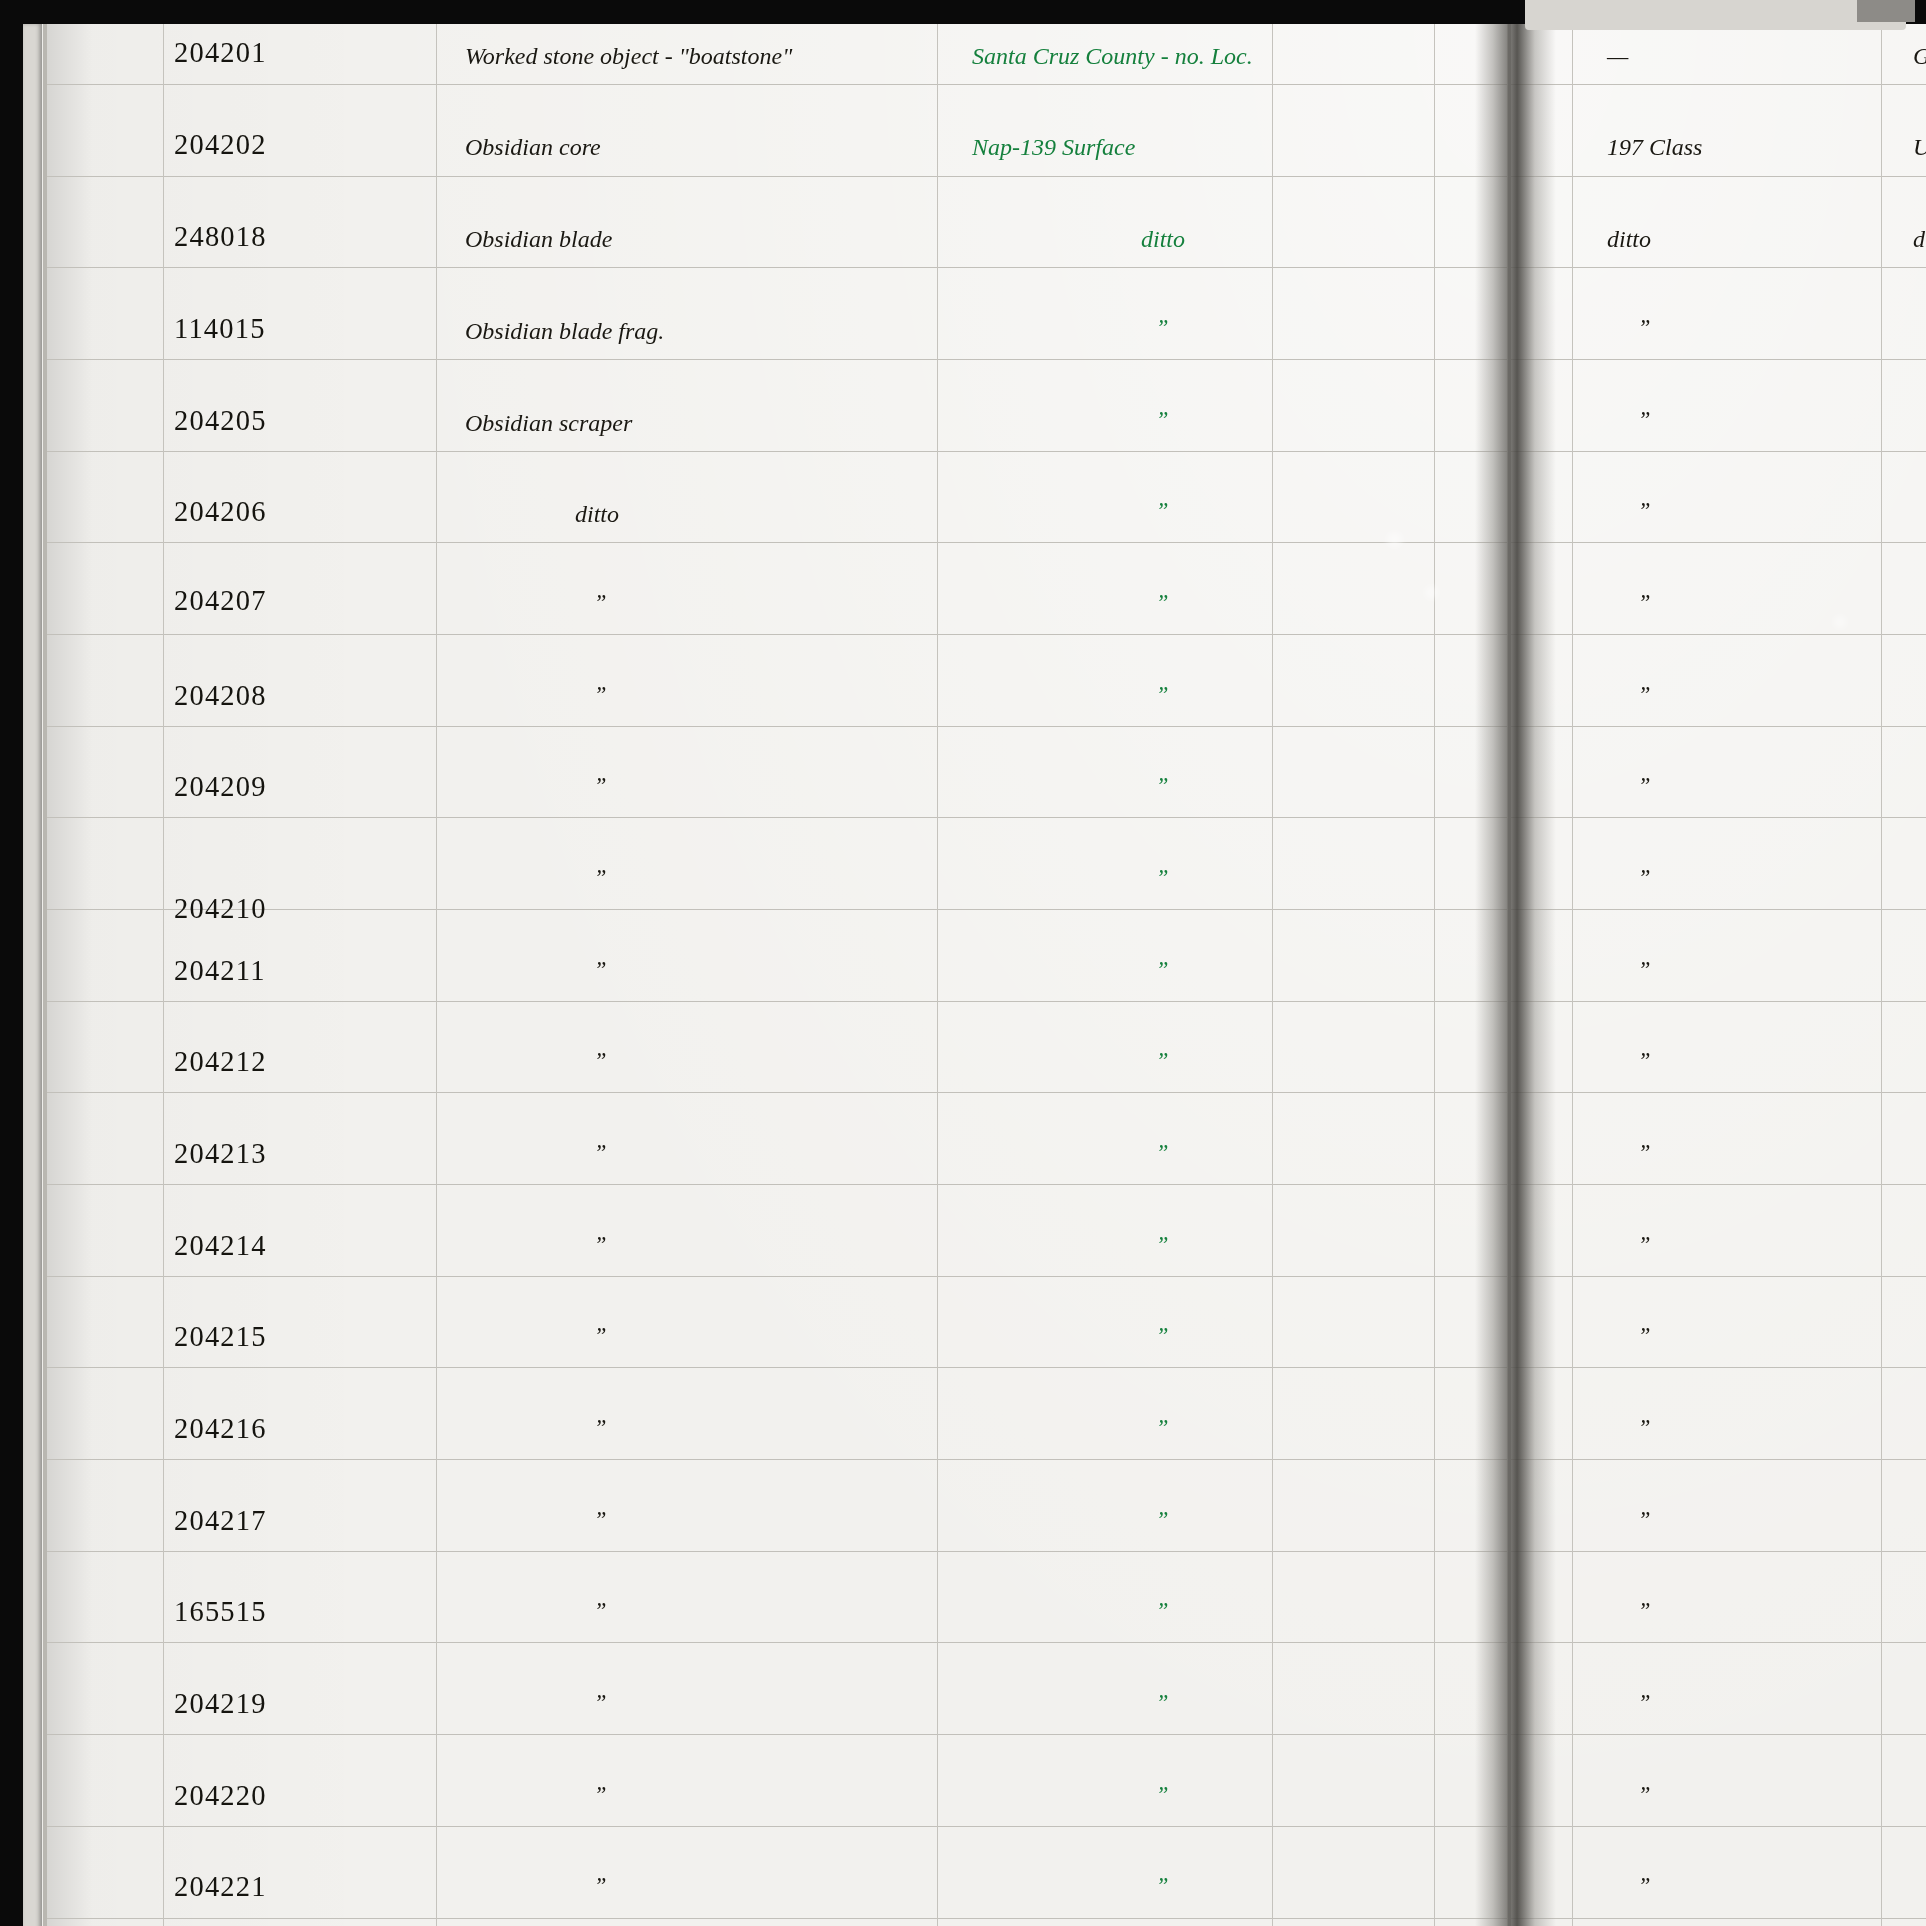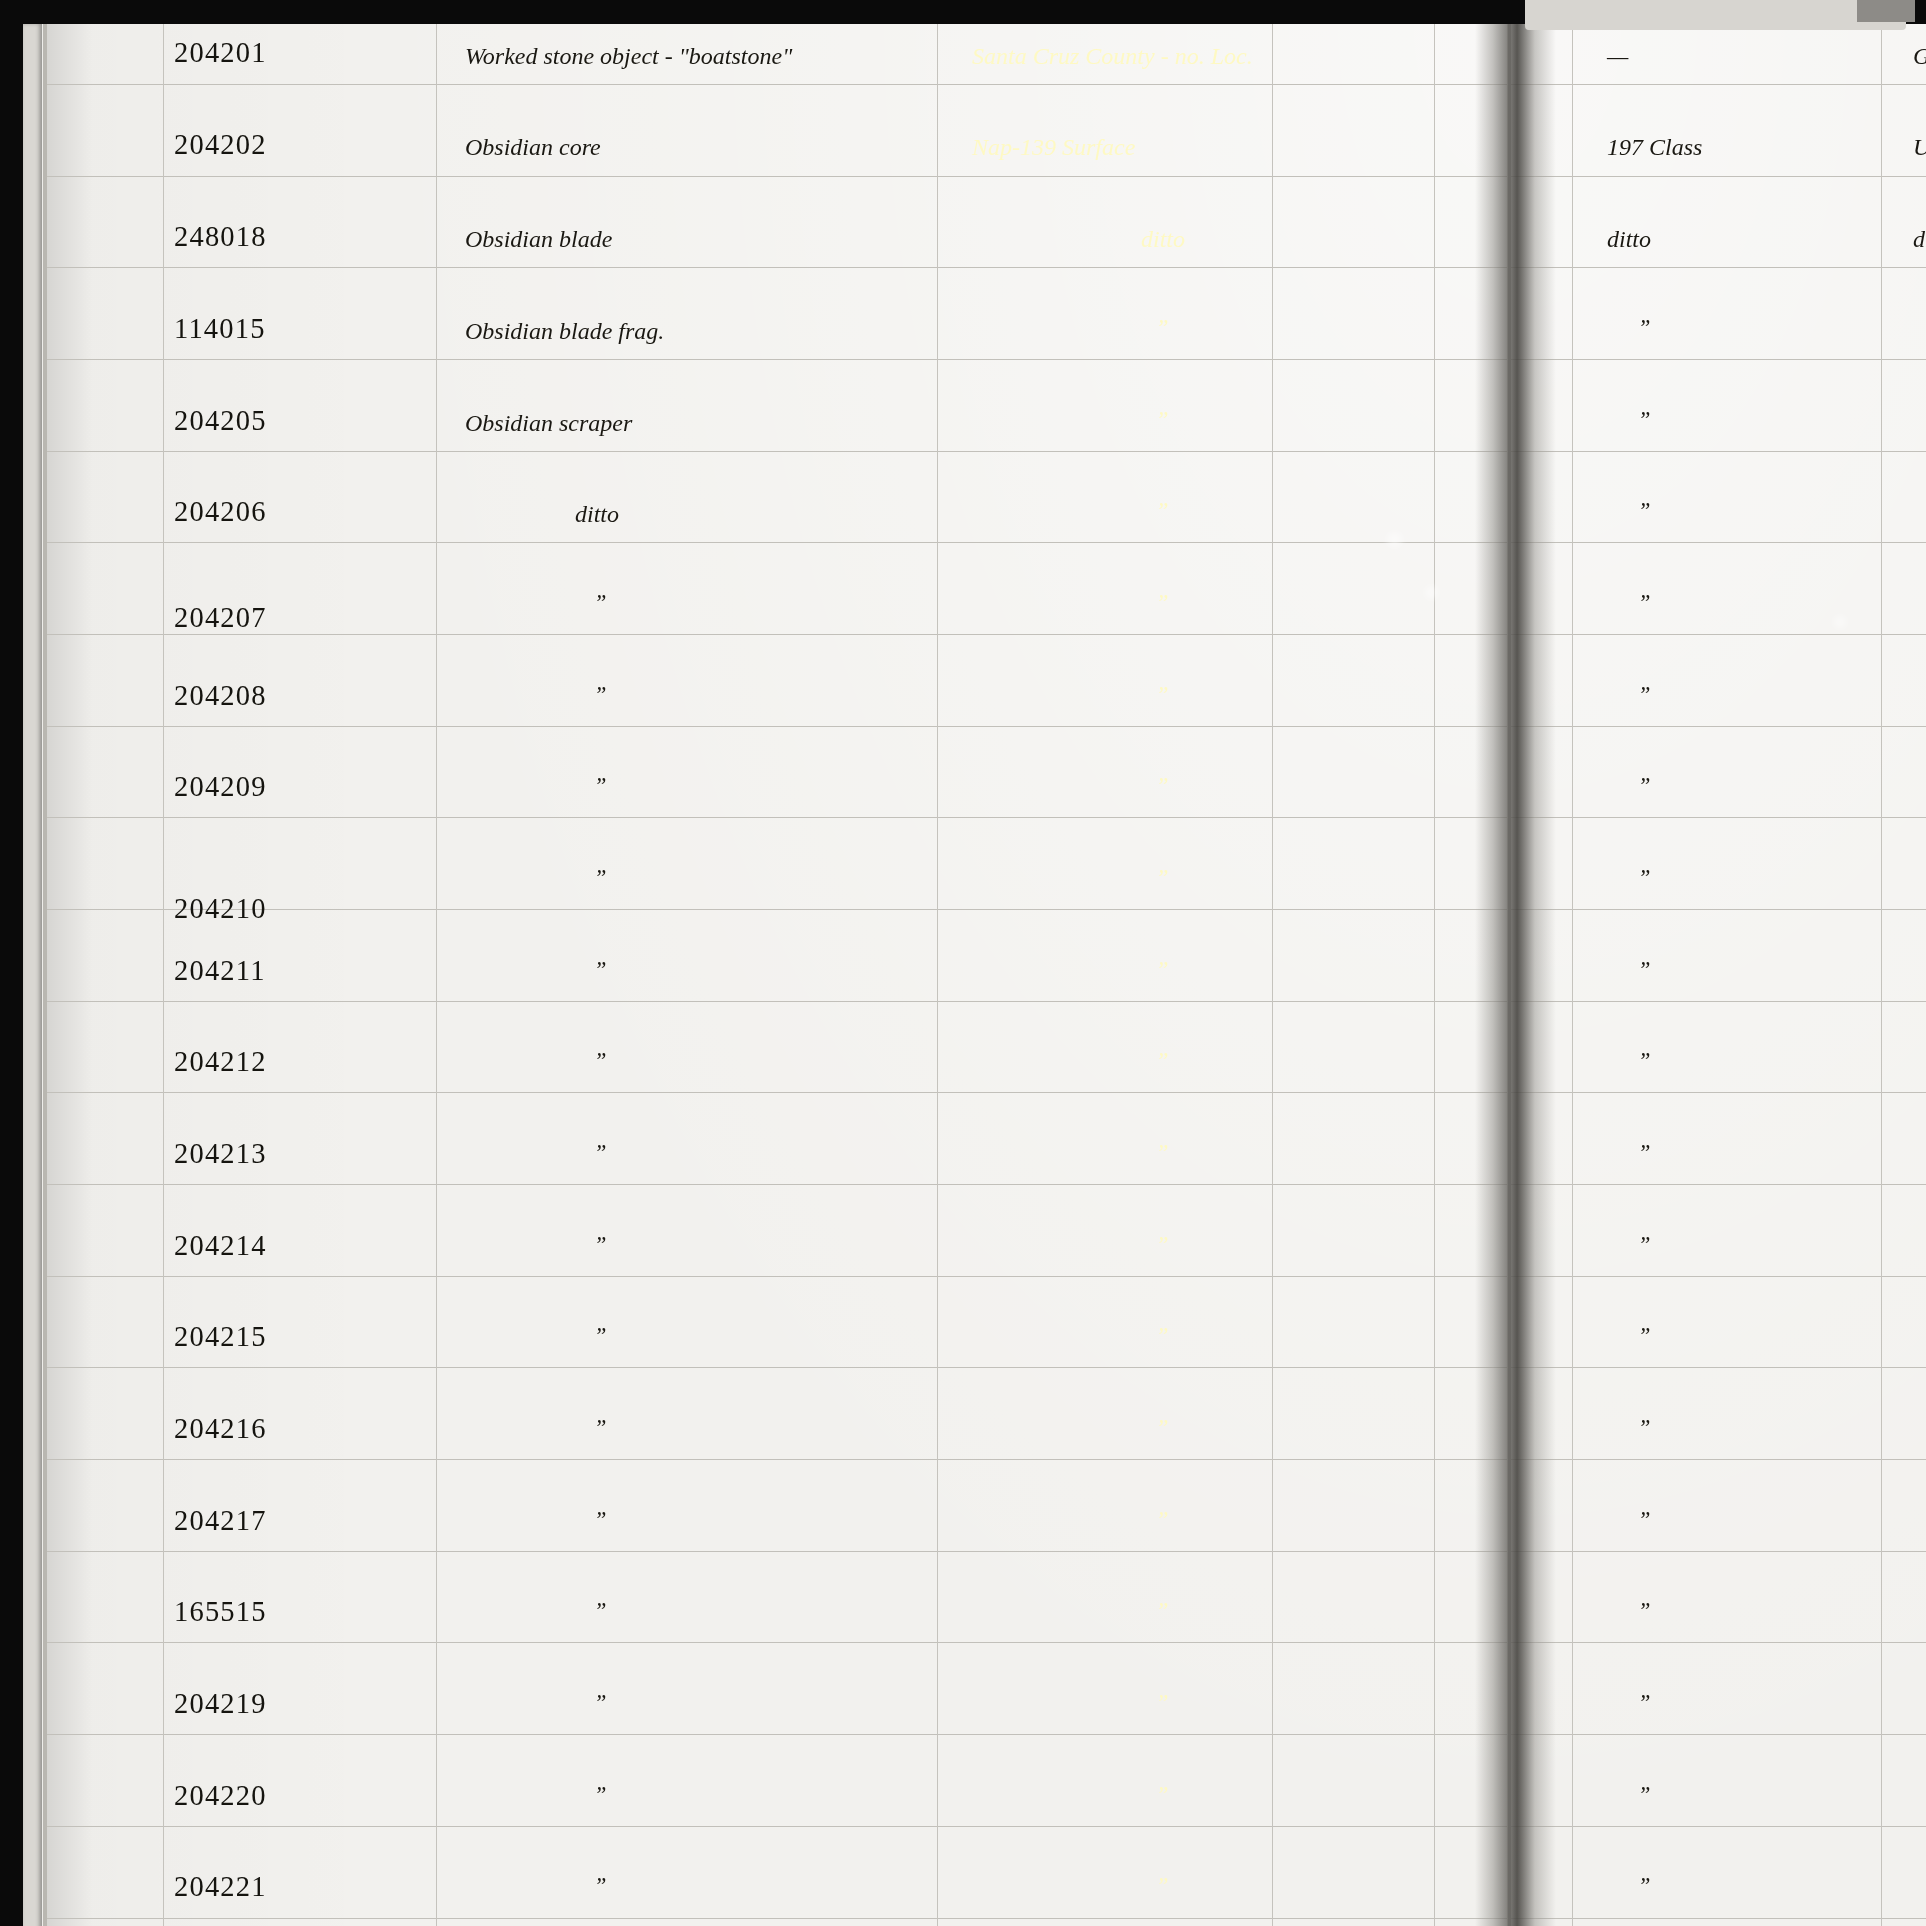--- a/index.html
+++ b/index.html
@@ -170,21 +170,21 @@
   .desc.tick {
     left: 547px;
     font-size: 22.3px;
   }
 
   .site {
     left: 925px;
     font-family: "Liberation Serif", serif;
     font-style: italic;
     font-size: 24px;
-    color: #fef9c3;
+    color: #15803d;
   }
   .site.ditto {
     left: 1094px;
   }
   .site.tick {
     left: 1109px;
     font-size: 22.3px;
   }
 
   .classcol {
@@ -293,21 +293,21 @@
         <div class="cell site tick" style="top: 10.8px;">”</div>
         <div class="cell classcol tick" style="top: 10.8px;">”</div>
       </div>
       <div class="row" style="top: 464px;">
         <div class="cell catnum" style="top: 8.5px;">204206</div>
         <div class="cell desc ind" style="top: 14px;">ditto</div>
         <div class="cell site tick" style="top: 10.8px;">”</div>
         <div class="cell classcol tick" style="top: 10.8px;">”</div>
       </div>
       <div class="row" style="top: 556px;">
-        <div class="cell catnum" style="top: 23px; text-align: right;">204207</div>
+        <div class="cell catnum" style="top: 6px; text-align: right;">204207</div>
         <div class="cell desc tick" style="top: 10.8px;">”</div>
         <div class="cell site tick" style="top: 10.8px;">”</div>
         <div class="cell classcol tick" style="top: 10.8px;">”</div>
       </div>
       <div class="row" style="top: 648px;">
         <div class="cell catnum" style="top: 8.5px;">204208</div>
         <div class="cell desc tick" style="top: 10.8px;">”</div>
         <div class="cell site tick" style="top: 10.8px;">”</div>
         <div class="cell classcol tick" style="top: 10.8px;">”</div>
       </div>

